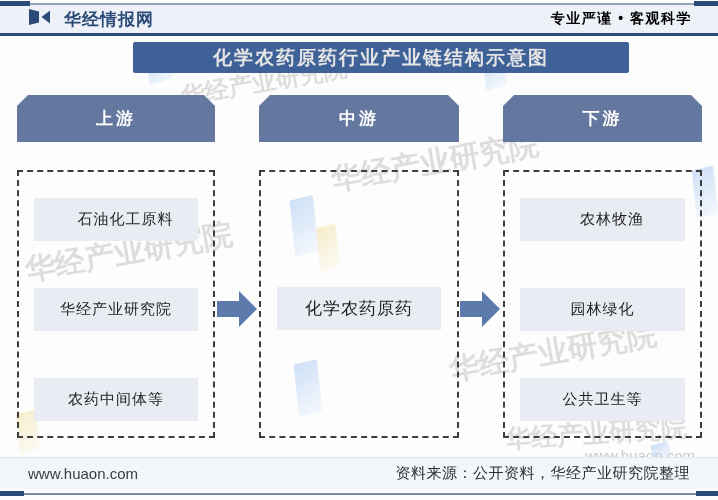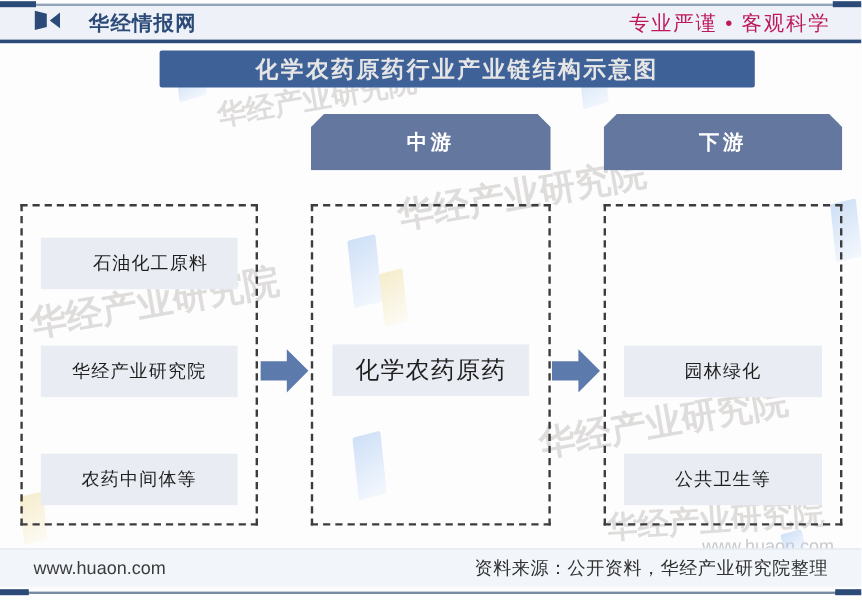--- a/index.html
+++ b/index.html
@@ -18,23 +18,23 @@
   .cap-tr { top:1px; right:0; width:24px; }
   .cap-bl { top:491px; left:0; width:24px; }
   .cap-br { top:491px; right:0; width:22px; }
 
   
   .site-header {
     position:absolute; top:5px; left:0; right:0; height:28px;
     background:#eef2f8; display:flex; align-items:center;
     justify-content:space-between; padding:0 26px; z-index:3;
   }
-  .brand { display:flex; align-items:center; gap:22px; }
+  .brand { display:flex; align-items:center; gap:12px; }
   .brand-name { color:#2c4a78; font-size:17px; font-weight:700; letter-spacing:1px; }
-  .slogan { color:#be185d; font-size:17px; font-weight:400; letter-spacing:1.5px; }
+  .slogan { color:#000000; font-size:14px; font-weight:700; letter-spacing:1.5px; }
   .header-divider { position:absolute; top:33px; left:0; right:0; height:3px; background:#2c4a78; z-index:3; }
 
   
   .title-banner {
     position:absolute; top:42px; left:50%; transform:translateX(-50%);
     width:496px; height:31px; background:#3e6197; color:#e5e5e5;
     font-size:19px; font-weight:700; letter-spacing:2px;
     display:flex; align-items:center; justify-content:center;
     border-radius:2px; z-index:3;margin-left:22px;
   }
@@ -61,21 +61,21 @@
 
   .item-box {
     position:absolute; left:15px; right:15px; height:43px;
     background:#e9edf3; color:#1f1f1f; font-size:15px;
     display:flex; align-items:center; justify-content:center;
     letter-spacing:1px;
   }
   .row-1 { top:26px;padding-left:19px; }
   .row-2 { top:116px; }
   .row-3 { top:206px; }
-  .row-mid { top:115px; left:16px; right:16px; font-size:20px; }
+  .row-mid { top:115px; left:16px; right:16px; font-size:17px; }
 
   
   .flow-arrow { position:absolute; top:290px; width:40px; height:38px; z-index:3; }
   .arrow-1 { left:217px; }
   .arrow-2 { left:460px; }
 
   
   .site-footer {
     position:absolute; top:457px; left:0; right:0; height:32px;
     background:#f2f6fa; border-top:1px solid #dfe6ee;
@@ -131,34 +131,36 @@
     <div class="ribbon rb-blue" style="left:148px; top:62px;  width:24px; height:20px; transform:rotate(-16deg) skewX(-10deg);"></div>
     <div class="ribbon rb-blue" style="left:484px; top:54px;  width:22px; height:34px; transform:rotate(-16deg) skewX(-10deg);"></div>
     <div class="ribbon rb-blue" style="left:292px; top:198px; width:24px; height:56px; transform:rotate(-14deg) skewX(-8deg);"></div>
     <div class="ribbon rb-yellow" style="left:318px; top:226px; width:20px; height:44px; transform:rotate(-14deg) skewX(-8deg);"></div>
     <div class="ribbon rb-blue" style="left:296px; top:362px; width:24px; height:52px; transform:rotate(-14deg) skewX(-8deg);"></div>
     <div class="ribbon rb-blue" style="left:694px; top:168px; width:22px; height:48px; transform:rotate(-14deg) skewX(-8deg);"></div>
     <div class="ribbon rb-yellow" style="left:18px;  top:412px; width:20px; height:40px; transform:rotate(-14deg) skewX(-8deg);"></div>
     <div class="ribbon rb-blue" style="left:652px; top:443px; width:18px; height:16px; transform:rotate(-16deg);"></div>
   </div>
 
+  <div class="col-header hdr-1">上游</div>
   <div class="col-header hdr-2">中游</div>
   <div class="col-header hdr-3">下游</div>
 
   <div class="dashed-box dash-1">
     <div class="item-box row-1">石油化工原料</div>
     <div class="item-box row-2">华经产业研究院</div>
     <div class="item-box row-3">农药中间体等</div>
   </div>
 
   <div class="dashed-box dash-2">
     <div class="item-box row-mid">化学农药原药</div>
   </div>
 
   <div class="dashed-box dash-3">
+    <div class="item-box row-1">农林牧渔</div>
     <div class="item-box row-3">公共卫生等</div>
     <div class="item-box row-2">园林绿化</div>
   </div>
 
   <div class="flow-arrow arrow-1">
     <svg width="40" height="38" viewBox="0 0 40 38">
       <polygon points="0,11 22,11 22,1 40,19 22,37 22,27 0,27" fill="#5d7aad"></polygon>
     </svg>
   </div>
   <div class="flow-arrow arrow-2">

